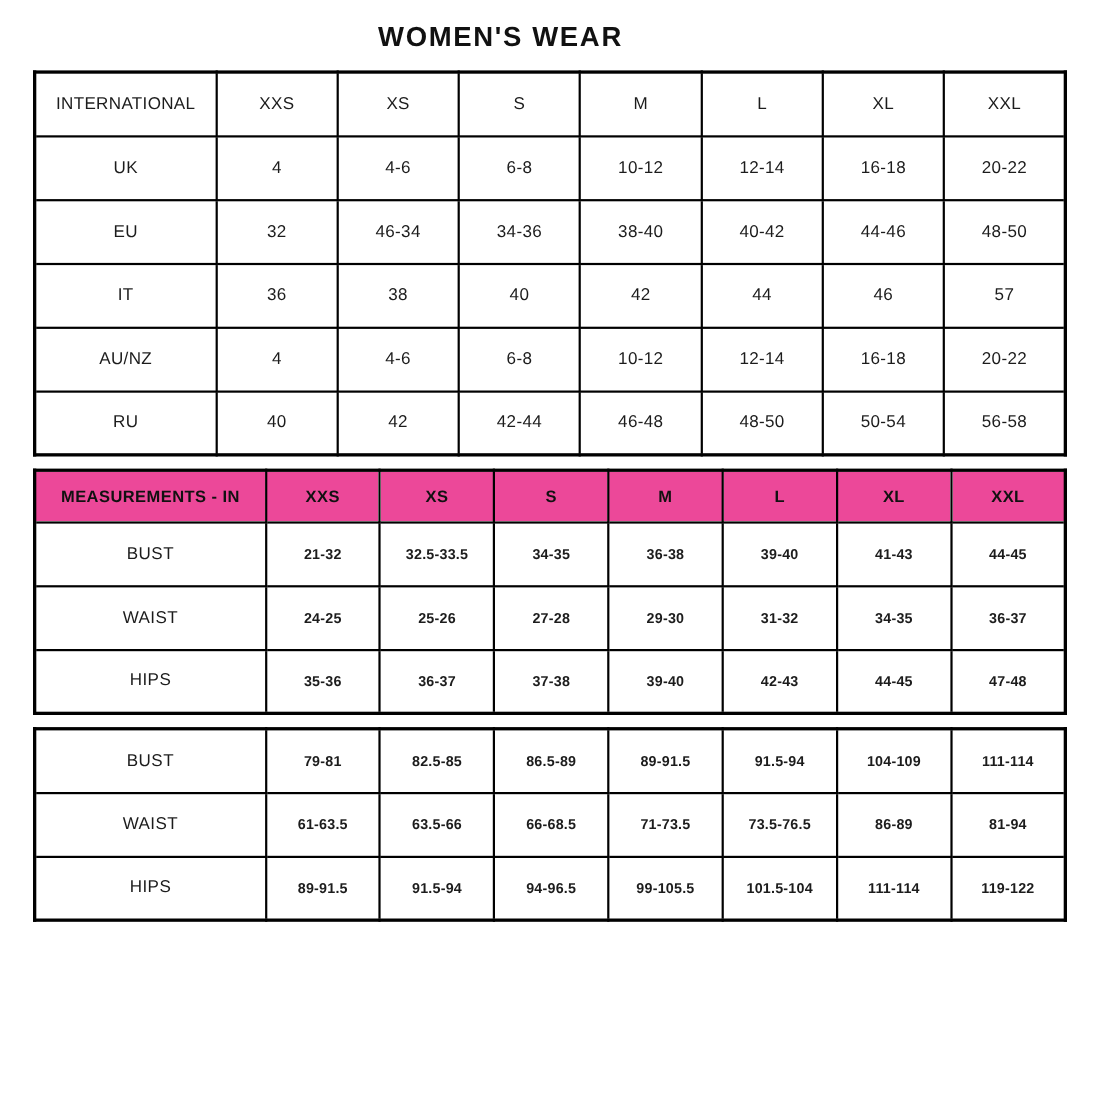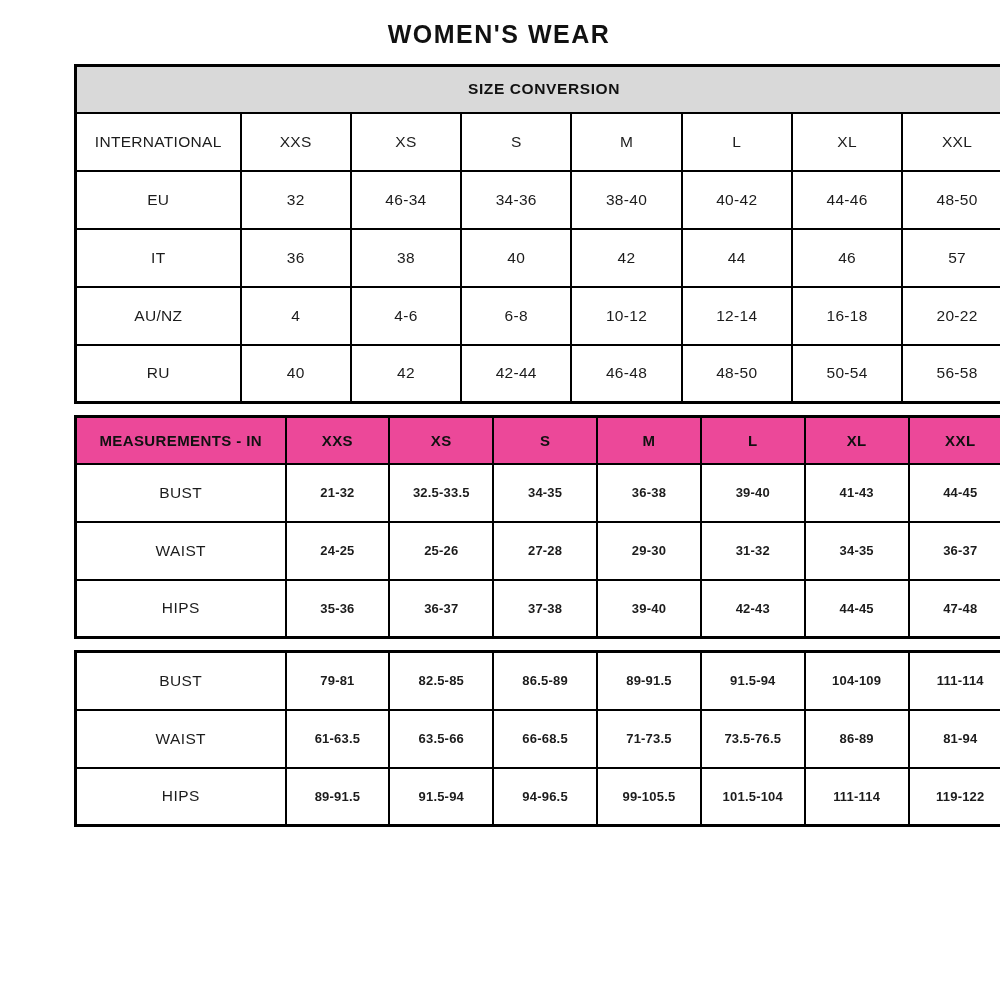--- a/index.html
+++ b/index.html
@@ -8,21 +8,20 @@
     padding: 0;
     background: #ffffff;
     width: 1000px;
     font-family: "Liberation Sans", sans-serif;
     color: #1c1c1c;
   }
   .page {
     width: 910px;
     height: 1000px;
     padding: 12px 30px 0 30px;
-    margin-left: 44px;
   }
   .page-title {
     text-align: center;
     font-size: 25px;
     font-weight: bold;
     letter-spacing: 1.5px;
     color: #111111;
     margin: 8px 0 15px 0;
   }
   table.sizes {
@@ -93,34 +92,41 @@
       <col style="width:165px">
       <col>
         <col>
         <col>
         <col>
         <col>
         <col>
         <col>
     </colgroup>
     <tbody>
-        <tr>
-          <td class="merged-title" colspan="8">SIZE CONVERSION</td>
-        </tr>
         <tr>
           <td class="row-label">INTERNATIONAL</td>
           <td class="col-head">XXS</td>
           <td class="col-head">XS</td>
           <td class="col-head">S</td>
           <td class="col-head">M</td>
           <td class="col-head">L</td>
           <td class="col-head">XL</td>
           <td class="col-head">XXL</td>
         </tr>
         <tr>
+          <td class="row-label">UK</td>
+          <td class="value-cell">4</td>
+          <td class="value-cell">4-6</td>
+          <td class="value-cell">6-8</td>
+          <td class="value-cell">10-12</td>
+          <td class="value-cell">12-14</td>
+          <td class="value-cell">16-18</td>
+          <td class="value-cell">20-22</td>
+        </tr>
+        <tr>
           <td class="row-label">EU</td>
           <td class="value-cell">32</td>
           <td class="value-cell">46-34</td>
           <td class="value-cell">34-36</td>
           <td class="value-cell">38-40</td>
           <td class="value-cell">40-42</td>
           <td class="value-cell">44-46</td>
           <td class="value-cell">48-50</td>
         </tr>
         <tr>

